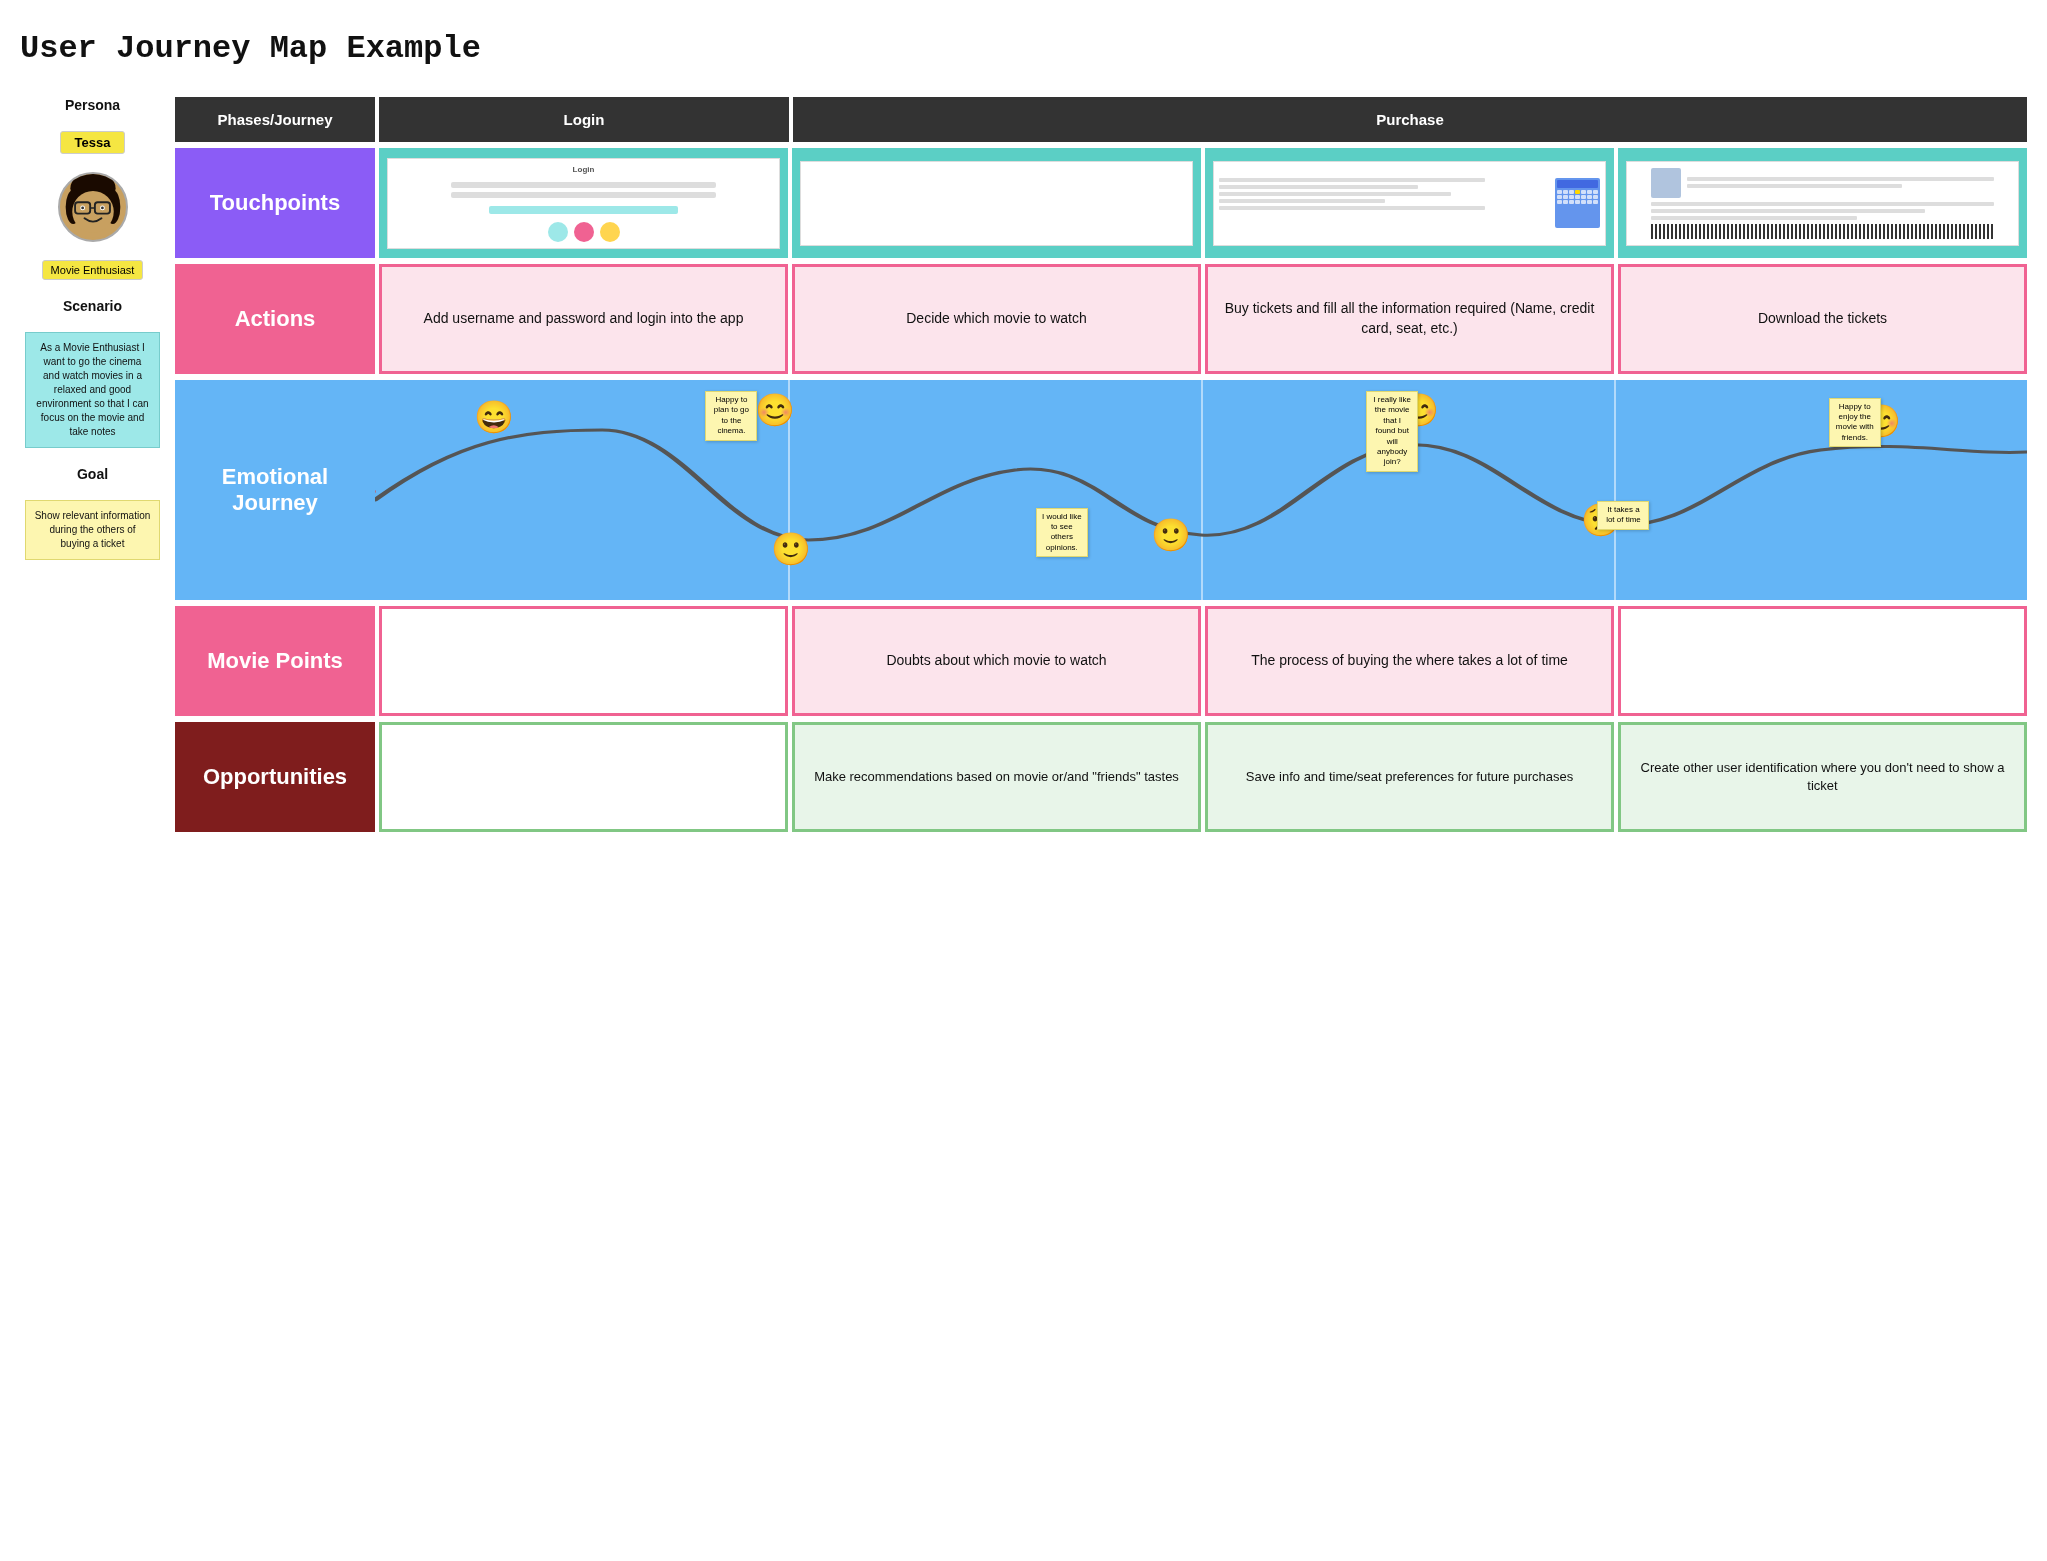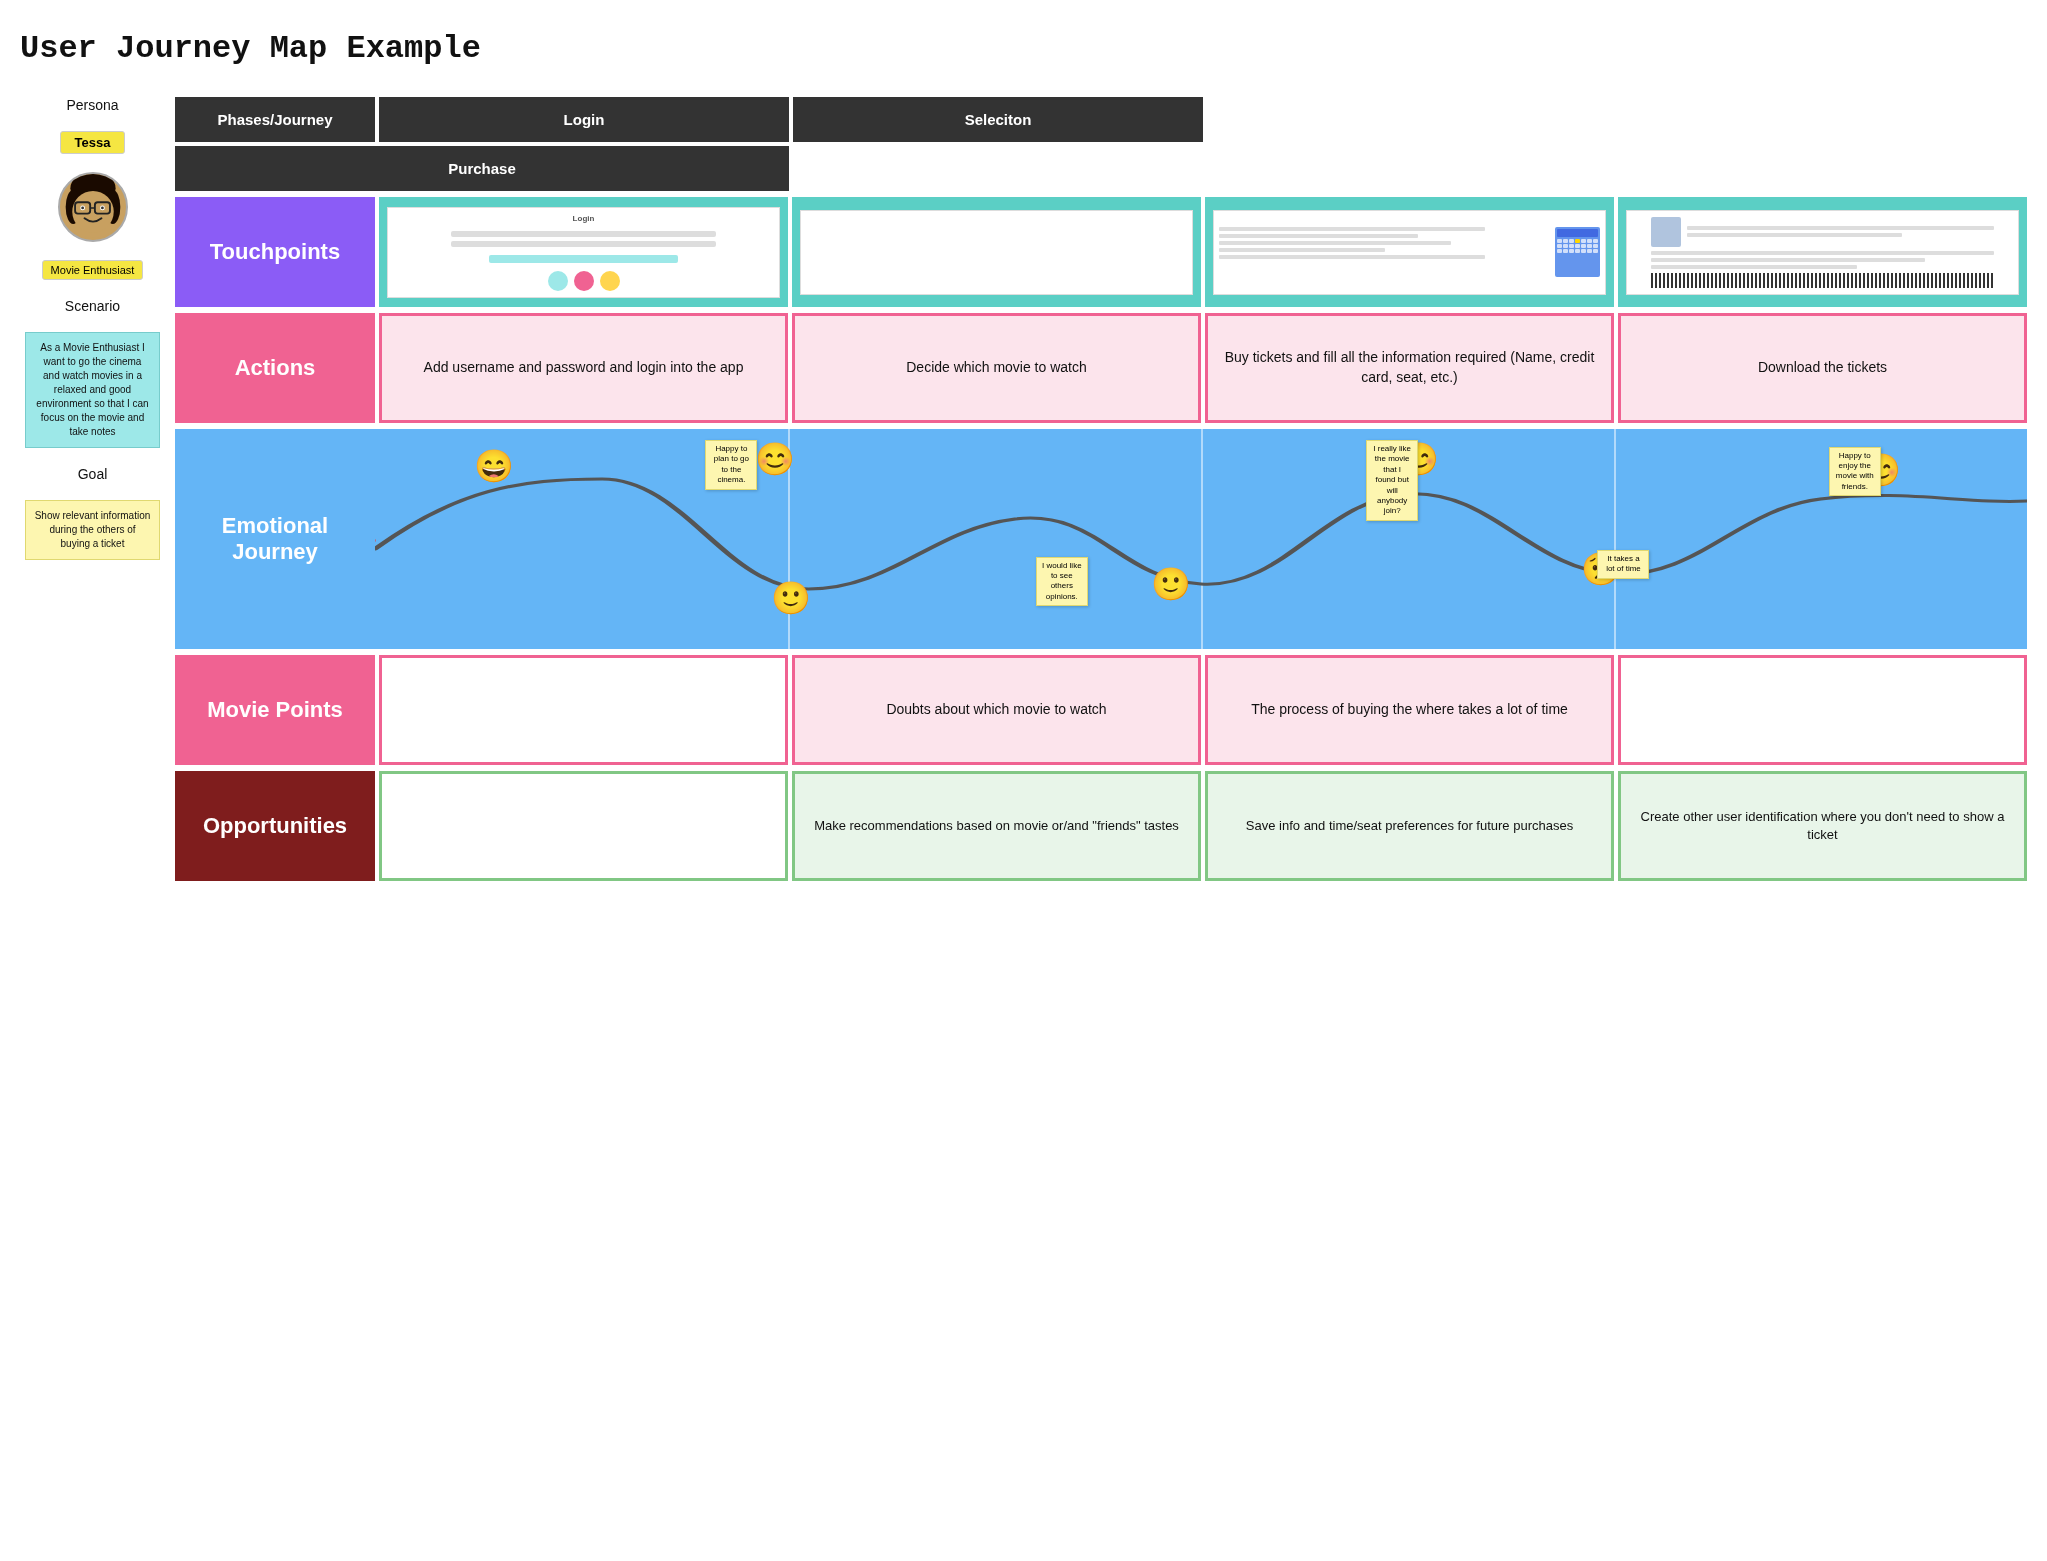--- a/index.html
+++ b/index.html
@@ -24,21 +24,21 @@
     .sidebar {
       width: 155px;
       min-width: 155px;
       padding-right: 10px;
       display: flex;
       flex-direction: column;
       align-items: center;
       gap: 18px;
     }
     .sidebar-section-title {
-      font-weight: normal;
+      font-weight: bold;
       font-size: 14px;
       color: #111;
       text-align: center;
     }
     .persona-name-tag {
       background: #f5e642;
       border: 1px solid #ccc;
       padding: 3px 14px;
       font-size: 13px;
       font-weight: bold;
@@ -421,21 +421,20 @@
     <div class="sticky-note">As a Movie Enthusiast I want to go the cinema and watch movies in a relaxed and good environment so that I can focus on the movie and take notes</div>
     <div class="sidebar-section-title">Goal</div>
     <div class="sticky-note-yellow">Show relevant information during the others of buying a ticket</div>
   </div>
 
   <div class="grid-container">
 
     <div class="header-row">
       <div class="header-cell">Phases/Journey</div>
       <div class="header-cell">Login</div>
-      <div class="header-cell">Seleciton</div>
       <div class="purchase-header">Purchase</div>
     </div>
 
     <div class="content-row">
       <div class="row-label row-label-teal">Touchpoints</div>
 
       <div class="touchpoint-cell">
         <div class="screenshot-mock login-mock">
           <div class="title">Login</div>
           <div class="field"></div>

